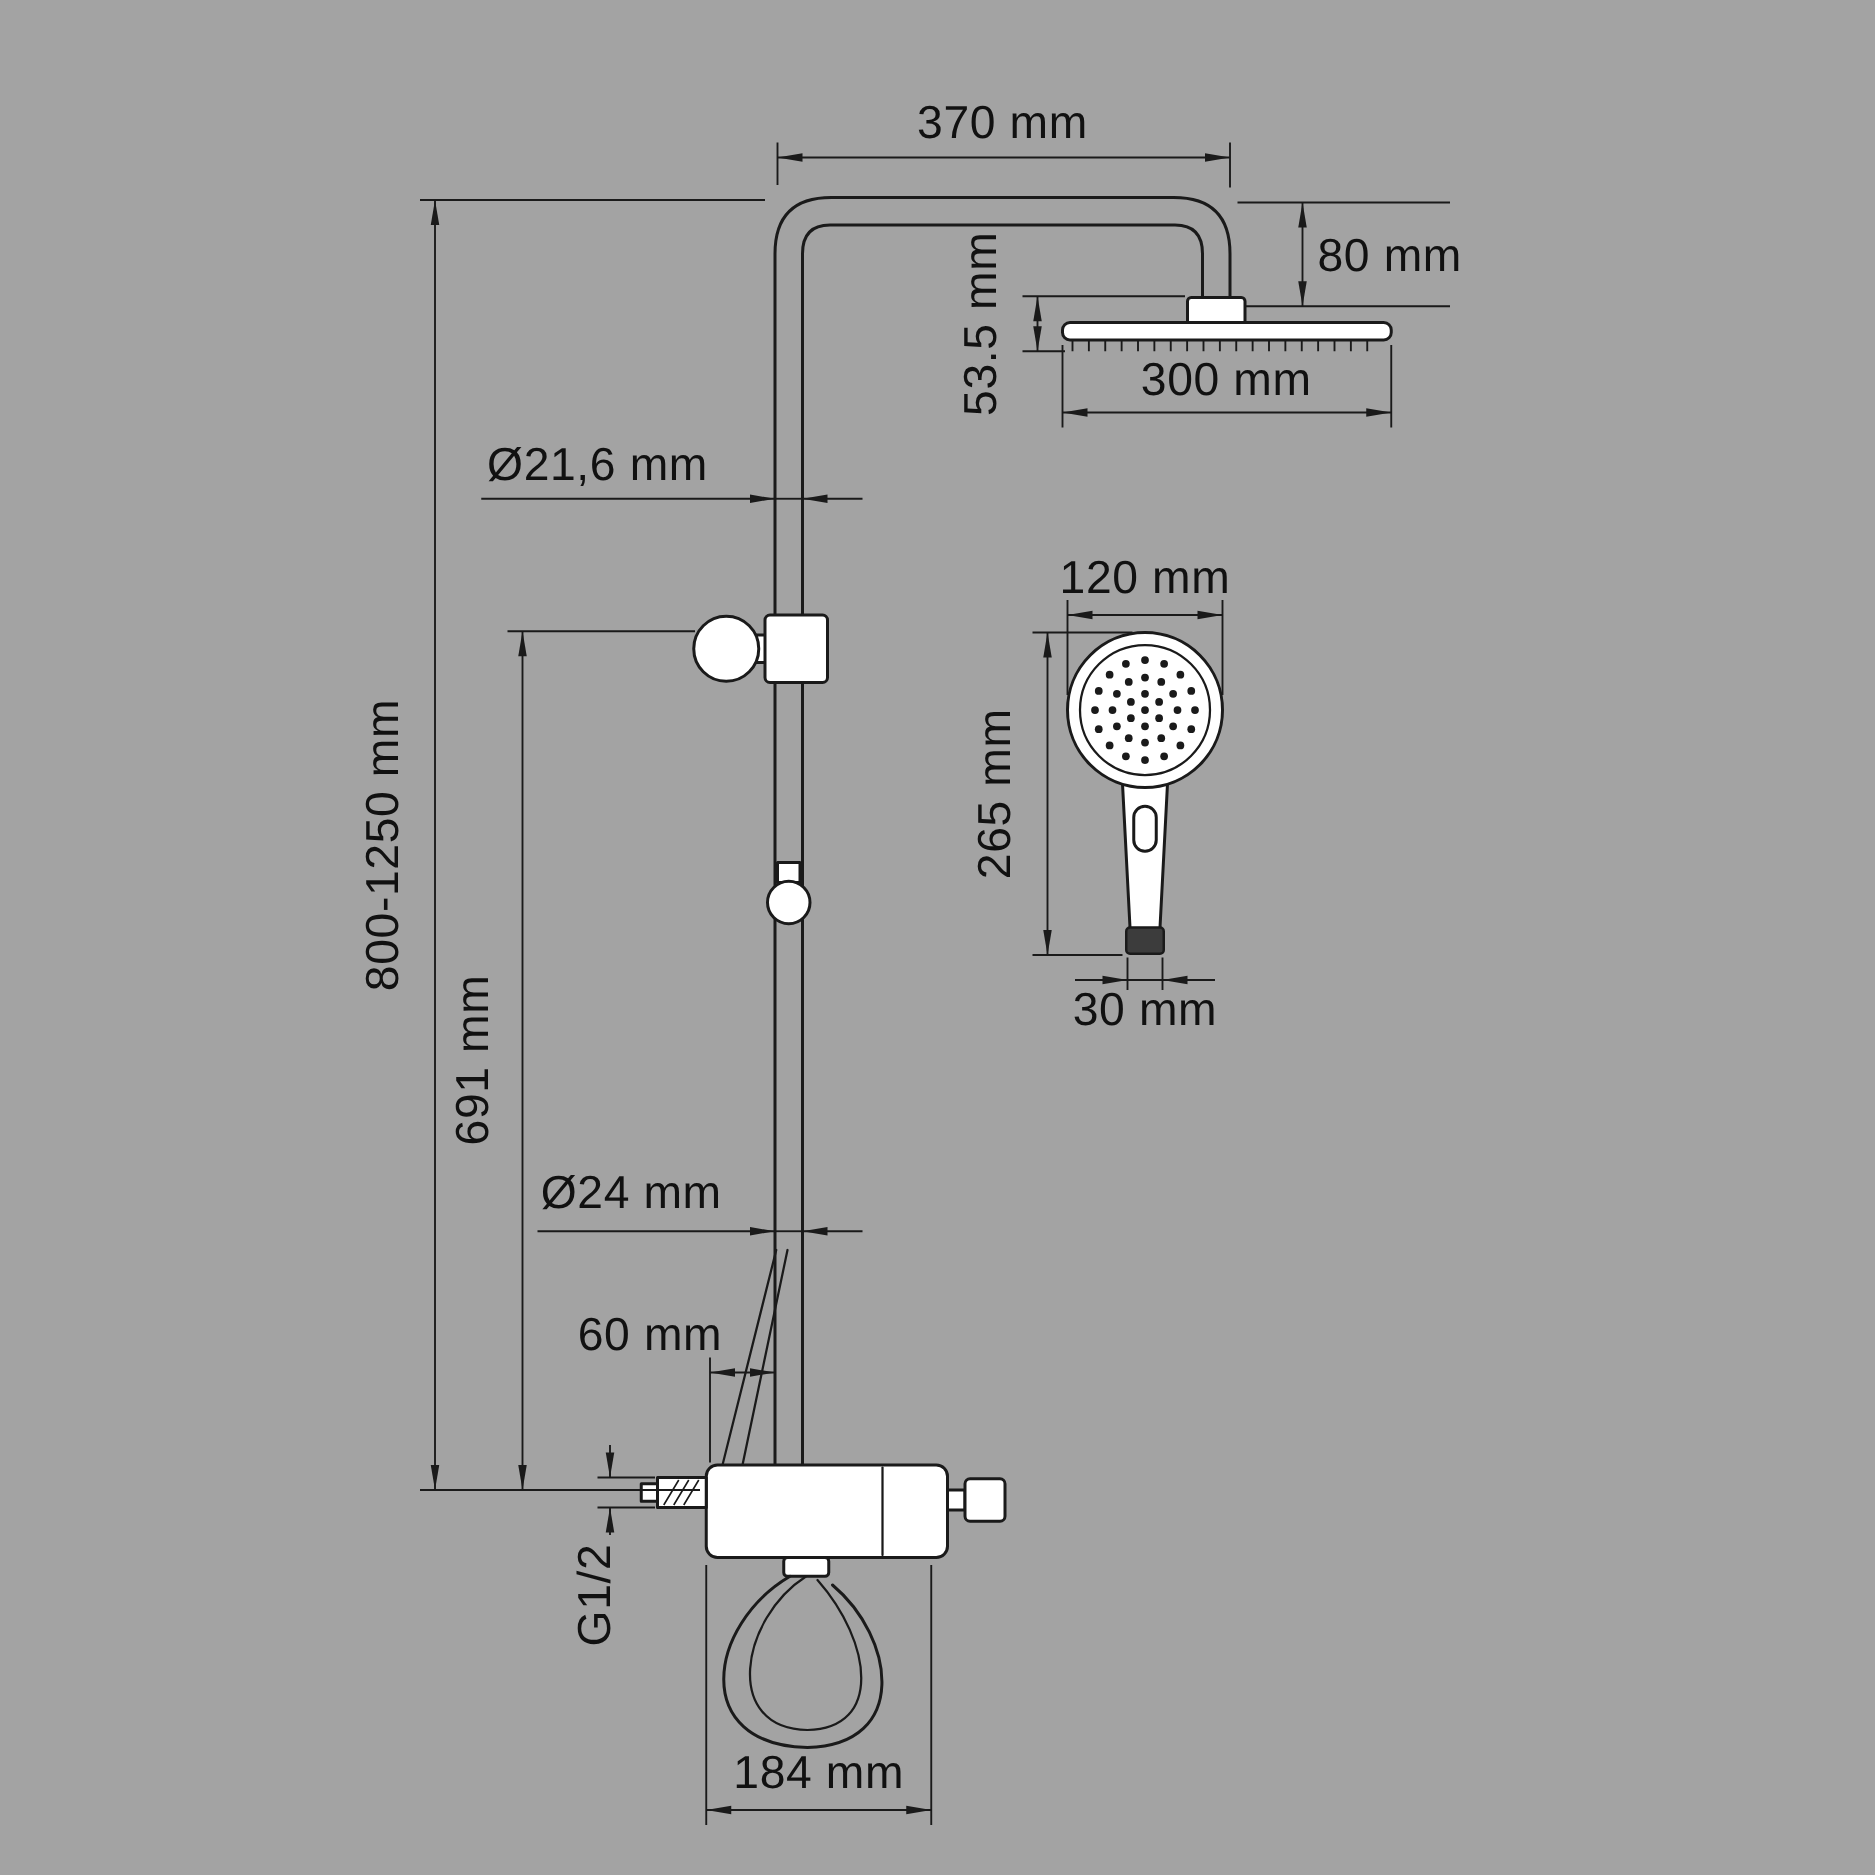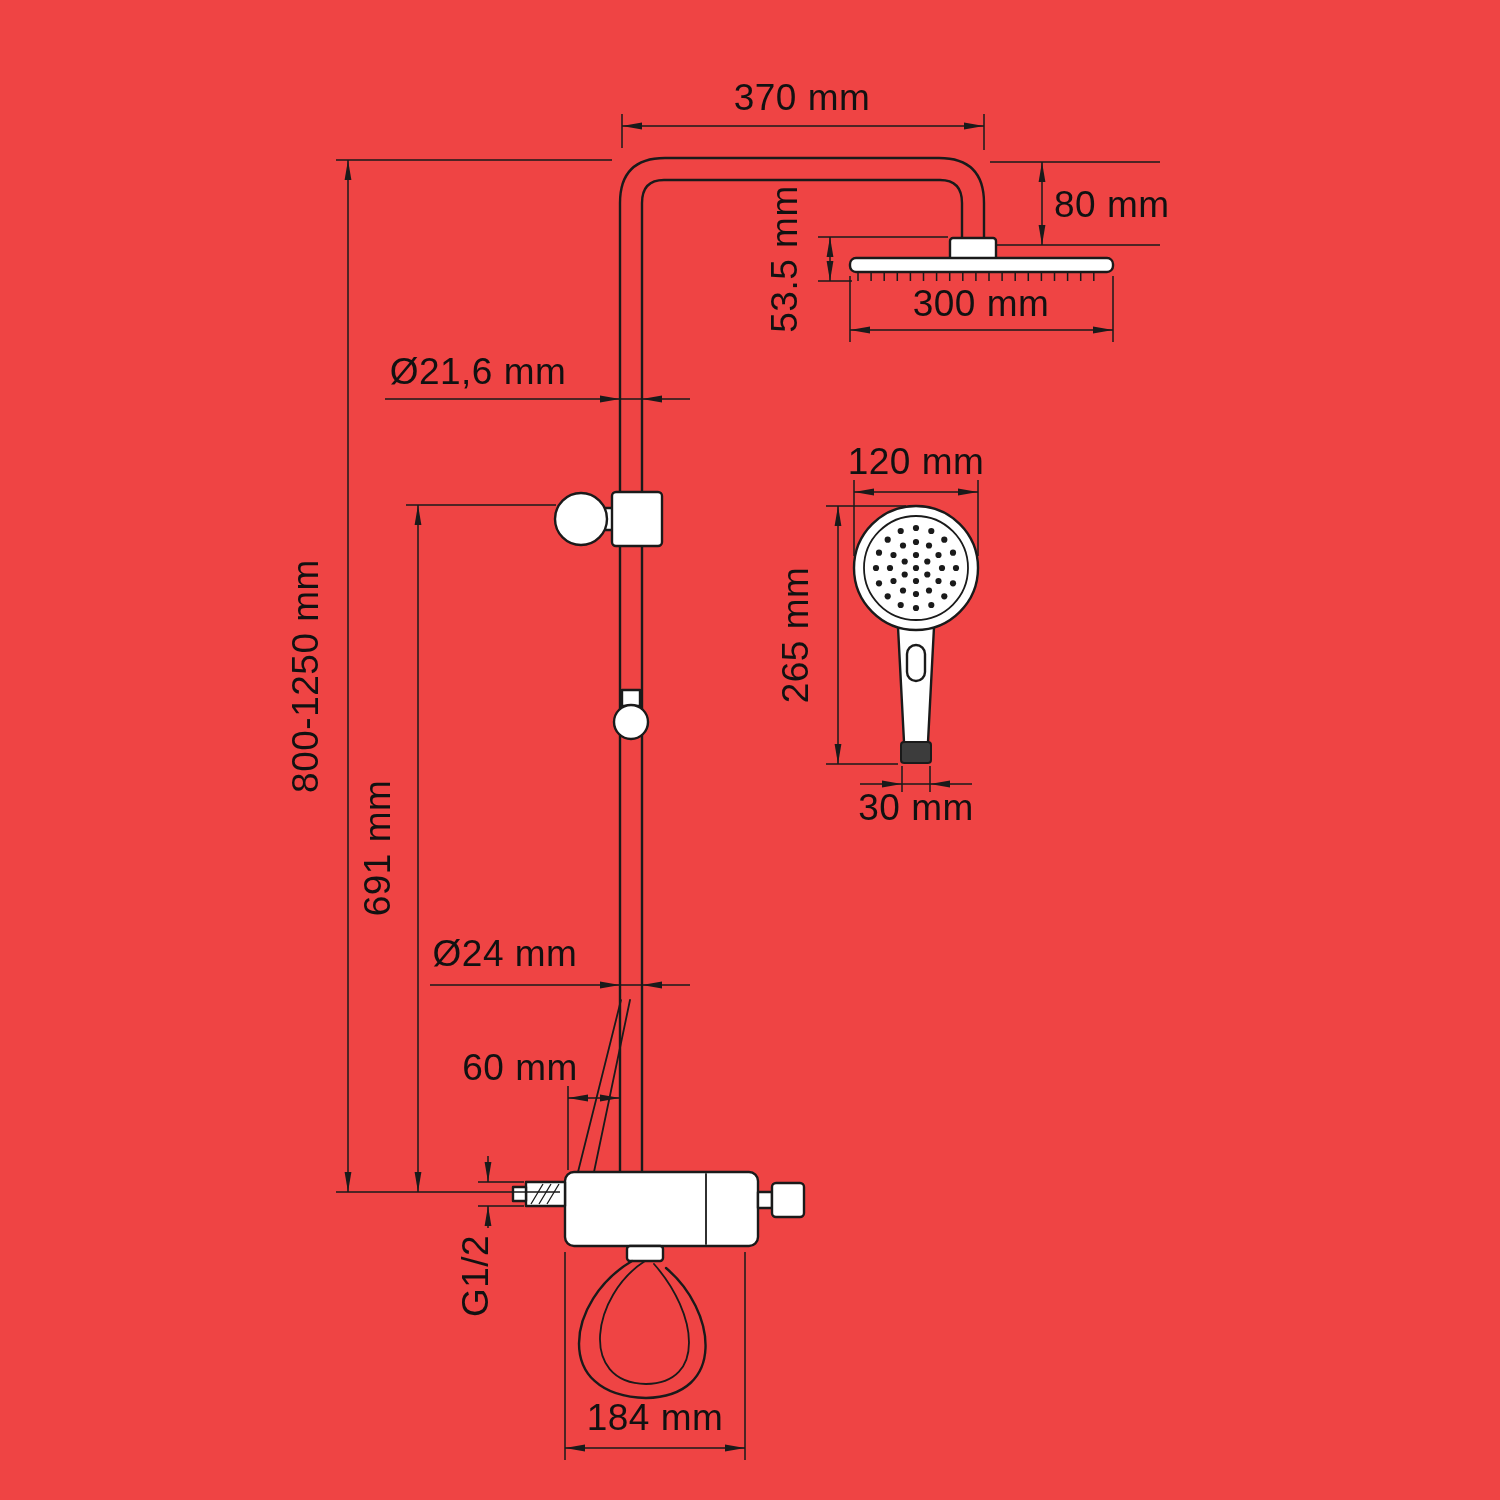--- a/index.html
+++ b/index.html
@@ -1,16 +1,16 @@
 <!DOCTYPE html>
 <html><head>
 <meta charset="utf-8">
 <style>
   html,body{margin:0;padding:0;background:#fff;}
-  .canvas{width:1500px;height:1500px;background:#ef4444;position:relative;overflow:hidden;}
+  .canvas{width:1500px;height:1500px;background:#a3a3a3;position:relative;overflow:hidden;}
   svg{display:block;}
   .obj{fill:none;stroke:#1a1a1a;stroke-width:2.4;stroke-linecap:round;stroke-linejoin:round;}
   .objf{fill:#ffffff;stroke:#1a1a1a;stroke-width:2.4;stroke-linejoin:round;}
   .thin{stroke-width:1.8;}
   .dim{fill:none;stroke:#1a1a1a;stroke-width:1.5;}
   .hatch{fill:none;stroke:#1a1a1a;stroke-width:1.3;}
   .dark{fill:#3c3c3c;stroke:#1a1a1a;stroke-width:2;}
   .lbl{font-family:"Liberation Sans",sans-serif;font-size:37px;fill:#111111;letter-spacing:0.5px;}
   .mid{text-anchor:middle;}
   #spray-dots circle{fill:#1a1a1a;stroke:none;}

